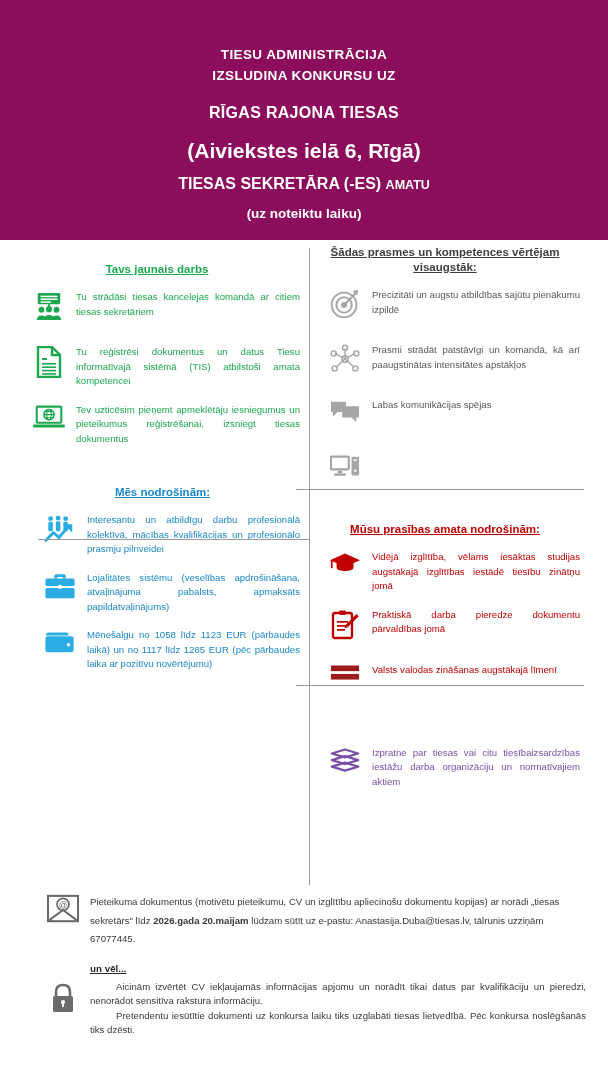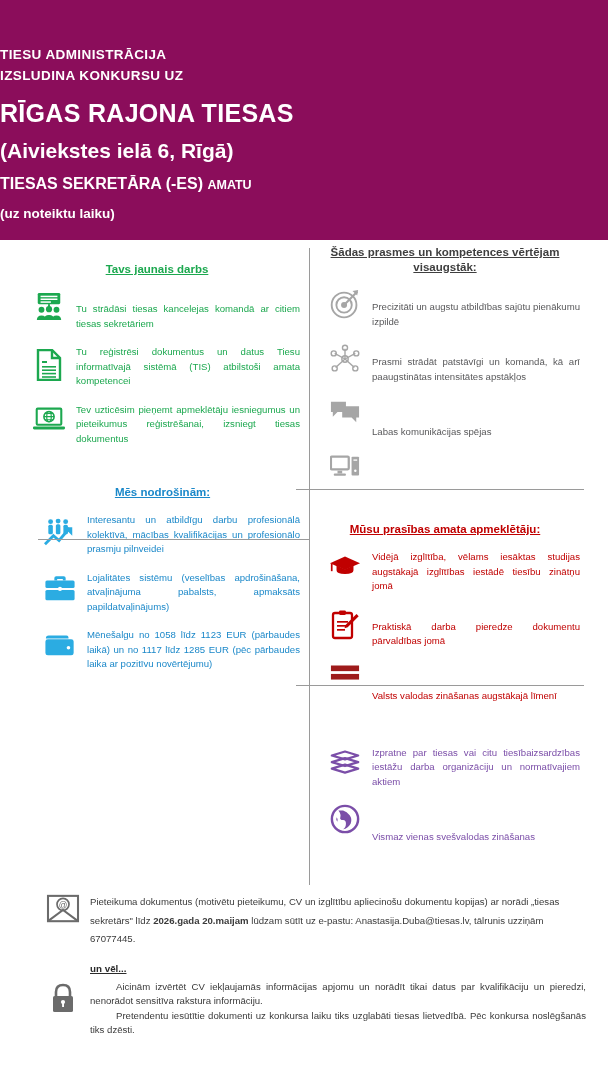--- a/index.html
+++ b/index.html
@@ -11,31 +11,31 @@
     overflow: hidden;
   }
   .poster { position: relative; width: 608px; height: 1080px; background:#fff; }
 
   
   .header {
     width: 608px;
     height: 240px;
     background: #8B0D5B;
     color: #ffffff;
-    text-align: left;
+    text-align: center;
     padding-top: 44px;
   }
   .hdr-line1, .hdr-line2 {
     font-size: 13.5px;
     font-weight: bold;
     letter-spacing: 0.4px;
     line-height: 21px;
   }
   .hdr-big {
-    font-size: 25px;
+    font-size: 16px;
     font-weight: bold;
     letter-spacing: 0.3px;
     margin-top: 12px;
     line-height: 30px;
   }
   .hdr-addr {
     font-size: 21px;
     font-weight: bold;
     margin-top: 9px;
     line-height: 27px;
@@ -92,21 +92,21 @@
   }
   .sec-title.green  { color: #1CA84F; }
   .sec-title.gray   { color: #3f3f3f; }
   .sec-title.blue   { color: #1B88C9; }
   .sec-title.red    { color: #C00000; }
   .sec-title.purple { color: #7B4EA8; }
 
   .items { margin-top: 12px; }
   .item {
     display: flex;
-    align-items: flex-end;
+    align-items: flex-start;
     margin-bottom: 13px;
     padding-left: 26px;
     padding-right: 14px;
   }
   .item .ico {
     flex: 0 0 46px;
     width: 46px;
     height: 42px;
     display: flex;
     align-items: flex-start;
@@ -347,21 +347,21 @@
                 <circle cx="27" cy="17" r="1.3" fill="#fff"></circle>
                 <rect x="25" y="5" width="4" height="1.4" fill="#fff"></rect>
               </svg>
             </span>
           </div>
 
         </div>
       </div>
 
       <div style="padding-top:15px;">
-        <div class="sec-title red">Mūsu prasības amata apmeklētāju:</div>
+        <div class="sec-title red">Mūsu prasības amata nodrošinām:</div>
         <div class="items">
 
           <div class="item">
             <span class="ico">
               <svg width="32" height="24" viewBox="0 0 34 24">
                 <path d="M17 2 L33 9 L17 16 L1 9 z" fill="#C00000"></path>
                 <path d="M8 11.5 v5 q0 4 9 4 q9 0 9-4 v-5 l-9 4 z" fill="#C00000"></path>
                 <rect x="2" y="9.5" width="1.8" height="8" fill="#C00000"></rect>
               </svg>
             </span>
@@ -404,30 +404,20 @@
                 <g fill="none" stroke="#7B4EA8" stroke-width="2.4" stroke-linejoin="round">
                   <path d="M3 6 L17 1.8 L31 6 L17 10.2 z"></path>
                   <path d="M3 13 L17 8.8 L31 13 L17 17.2 z"></path>
                   <path d="M3 20 L17 15.8 L31 20 L17 24.2 z"></path>
                 </g>
               </svg>
             </span>
             <span class="txt purple">Izpratne par tiesas vai citu tiesībaizsardzības iestāžu darba organizāciju un normatīvajiem aktiem</span>
           </div>
 
-          <div class="item">
-            <span class="ico">
-              <svg width="30" height="30" viewBox="0 0 32 32">
-                <circle cx="16" cy="16" r="14" fill="none" stroke="#7B4EA8" stroke-width="2.6"></circle>
-                <path d="M9 7 q3 4 2 7 q-1 3 3 3 q3 0 3 4 q0 4 -3 6 q5-1 8-6 q2-5 -1-9 q-3-4 -7-5 z" fill="#7B4EA8"></path>
-                <path d="M7 14 q2 2 1 5 q-2-2 -1-5 z" fill="#7B4EA8"></path>
-              </svg>
-            </span>
-            <span class="txt purple">Vismaz vienas svešvalodas zināšanas</span>
-          </div>
 
         </div>
       </div>
     </div>
   </div>
 
   <div class="footer">
 
     <div class="frow">
       <span class="ico">

